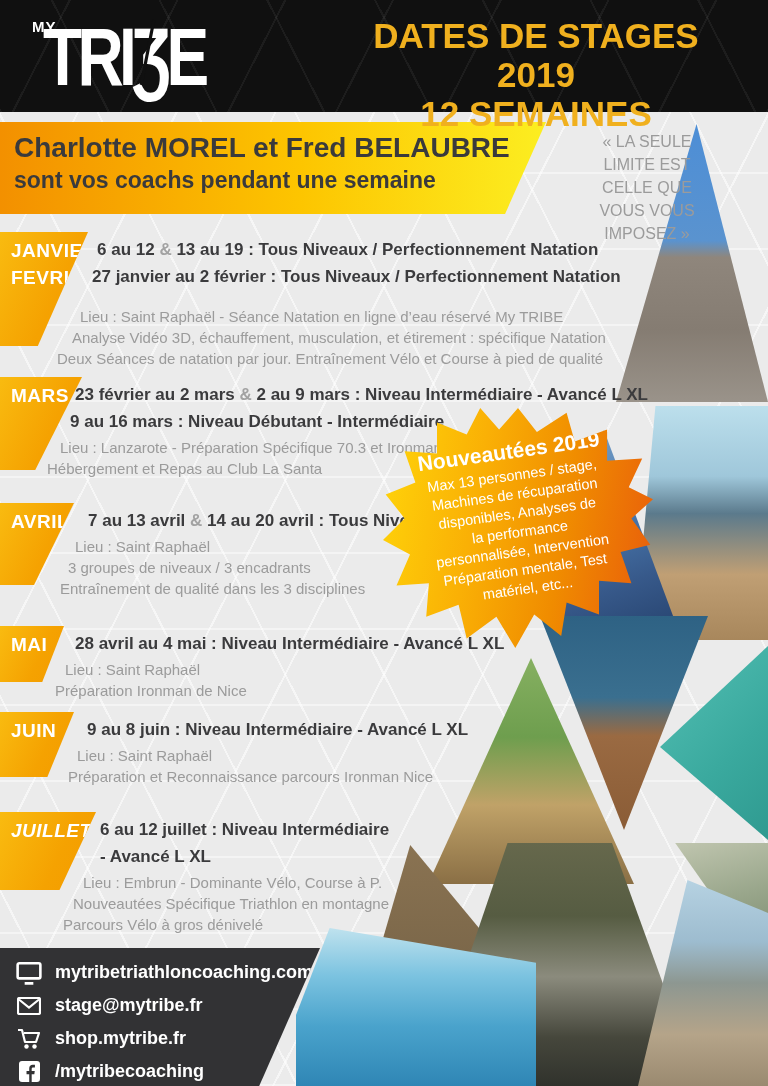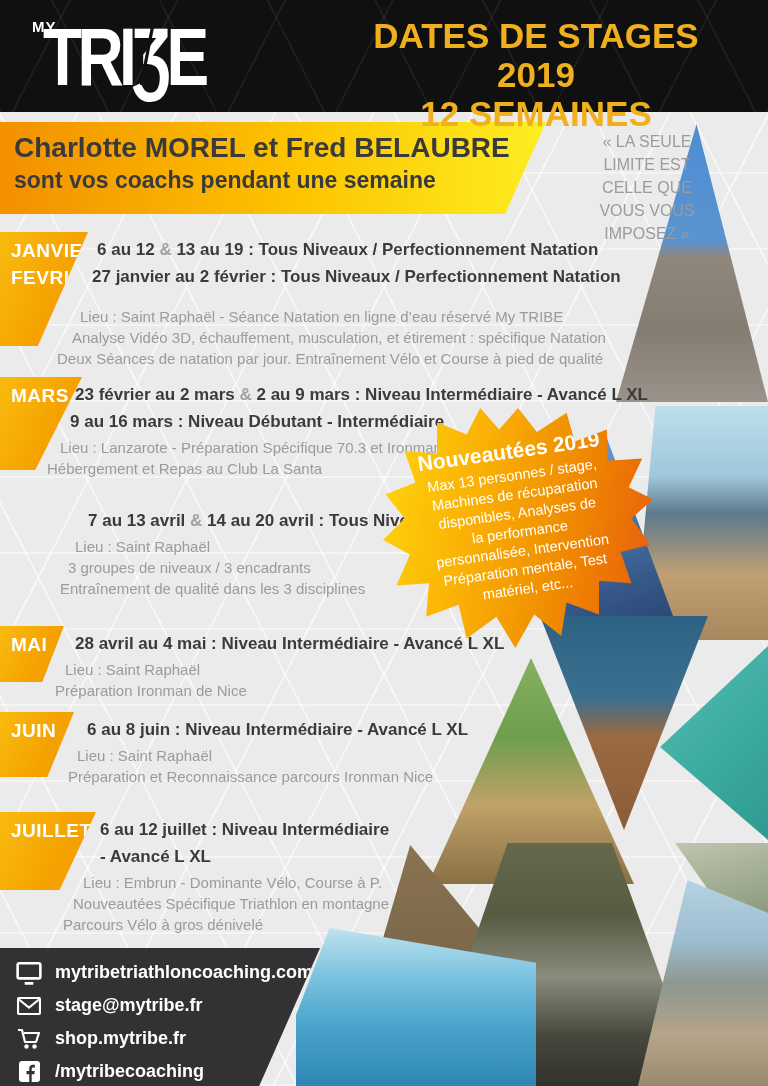--- a/index.html
+++ b/index.html
@@ -39,21 +39,21 @@
   .badge{position:absolute;left:0;top:0;background:linear-gradient(115deg,#f9bb10 0%,#f5a201 60%,#f39b00 100%);
     color:#fff;font-weight:bold;font-size:19px;line-height:27px;padding:5px 0 0 11px;box-sizing:border-box;letter-spacing:.5px;}
   .title{font-weight:bold;font-size:17px;color:#3b3b3d;line-height:27px;white-space:nowrap;}
   .amp{color:#a2a2a2;font-weight:bold;}
   .detail{font-size:15px;color:#9b9b9b;line-height:21px;white-space:nowrap;}
   .s1{top:232px;width:660px;} .s1 .badge{width:88px;height:114px;clip-path:polygon(0 0,100% 0,43% 100%,0 100%);}
   .s2{top:377px;width:690px;} .s2 .badge{width:82px;height:93px;clip-path:polygon(0 0,100% 0,43% 100%,0 100%);}
   .s3{top:503px;width:520px;} .s3 .badge{width:74px;height:82px;clip-path:polygon(0 0,100% 0,46% 100%,0 100%);}
   .s4{top:626px;width:540px;} .s4 .badge{width:64px;height:56px;clip-path:polygon(0 0,100% 0,66% 100%,0 100%);}
   .s5{top:712px;width:540px;} .s5 .badge{width:74px;height:65px;clip-path:polygon(0 0,100% 0,64% 100%,0 100%);}
-  .s6{top:812px;width:440px;} .s6 .badge{width:96px;height:78px;clip-path:polygon(0 0,100% 0,62% 100%,0 100%);}
+  .s6{top:812px;width:440px;} .s6 .badge{width:96px;height:78px;clip-path:polygon(0 0,100% 0,62% 100%,0 100%);font-style:italic;}
   .sec .lines{padding-top:4px;}
   .ml97{margin-left:97px;} .ml92{margin-left:92px;} .ml88{margin-left:88px;} .ml87{margin-left:87px;}
   .ml83{margin-left:83px;} .ml80{margin-left:80px;margin-top:14px;} .ml77{margin-left:77px;} .ml75{margin-left:75px;}
   .ml73{margin-left:73px;} .ml72{margin-left:72px;} .ml70{margin-left:70px;} .ml68{margin-left:68px;}
   .ml65{margin-left:65px;} .ml63{margin-left:63px;} .ml60{margin-left:60px;} .ml57{margin-left:57px;}
   .ml55{margin-left:55px;} .ml47{margin-left:47px;} .ml100{margin-left:100px;}
   .gap2{height:2px;}
 
   
   .star{position:absolute;left:383px;top:408px;width:270px;height:240px;z-index:19;
@@ -176,20 +176,23 @@
     <div class="lines">
       <div class="title ml75"><span>23 février au 2 mars </span><span class="amp">&amp;</span><span> 2 au 9 mars : Niveau Intermédiaire - Avancé L XL</span></div>
       <div class="title ml70">9 au 16 mars : Niveau Débutant - Intermédiaire</div>
       <div class="gap2"></div>
       <div class="detail ml60">Lieu : Lanzarote - Préparation Spécifique 70.3 et Ironman</div>
       <div class="detail ml47">Hébergement et Repas au Club La Santa</div>
     </div>
   </div>
 
   <div class="sec s3">
+    <div class="badge">
+      <div>AVRIL</div>
+    </div>
     <div class="lines">
       <div class="title ml88"><span>7 au 13 avril </span><span class="amp">&amp;</span><span> 14 au 20 avril : Tous Niveaux</span></div>
       <div class="gap2"></div>
       <div class="detail ml75">Lieu : Saint Raphaël</div>
       <div class="detail ml68">3 groupes de niveaux / 3 encadrants</div>
       <div class="detail ml60">Entraînement de qualité dans les 3 disciplines</div>
     </div>
   </div>
 
   <div class="sec s4">
@@ -202,21 +205,21 @@
       <div class="detail ml65">Lieu : Saint Raphaël</div>
       <div class="detail ml55">Préparation Ironman de Nice</div>
     </div>
   </div>
 
   <div class="sec s5">
     <div class="badge">
       <div>JUIN</div>
     </div>
     <div class="lines">
-      <div class="title ml87"><span>6 au 8 juin : Niveau Intermédiaire - Avancé  L XL</span></div>
+      <div class="title ml87"><span>9 au 8 juin : Niveau Intermédiaire - Avancé  L XL</span></div>
       <div class="gap2"></div>
       <div class="detail ml77">Lieu : Saint Raphaël</div>
       <div class="detail ml68">Préparation et Reconnaissance parcours Ironman Nice</div>
     </div>
   </div>
 
   <div class="sec s6">
     <div class="badge">
       <div>JUILLET</div>
     </div>

